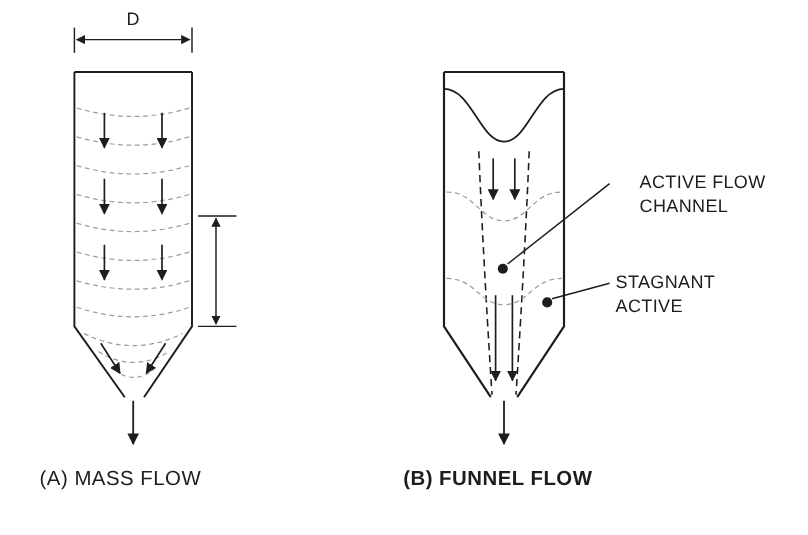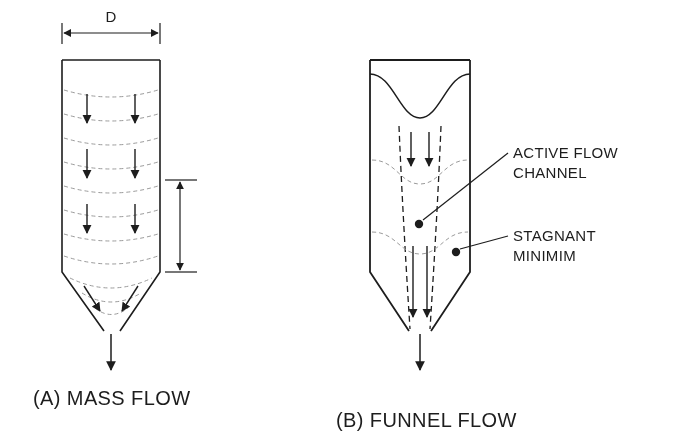--- a/index.html
+++ b/index.html
@@ -7,21 +7,21 @@
   .canvas {
     position:relative; width:673px; height:446px;
     background:#ffffff; overflow:hidden;
   }
   .canvas svg { position:absolute; left:0; top:0; }
   .txt {
     position:absolute; color:#1d1d1d; font-size:15px; line-height:21px;
     white-space:pre-line; letter-spacing:.3px;
   }
   .dim-label { font-size:15px; }
-  .caption { font-size:20px; letter-spacing:.4px; }
+  .caption { font-size:17px; letter-spacing:.4px; }
 </style>
 </head>
 <body>
 
 <div class="canvas">
 
   <svg width="673" height="446" viewBox="0 0 673 446">
     <defs>
       <marker id="ah" viewBox="0 0 10 10" refX="9" refY="5" markerWidth="6.5" markerHeight="6.5" orient="auto-start-reverse">
         <path d="M0,0 L10,5 L0,10 z" fill="#1d1d1d"></path>
@@ -107,23 +107,23 @@
       <g stroke-width="1.2">
         <line x1="423" y1="220" x2="508" y2="153"></line>
         <line x1="460" y1="249" x2="508" y2="236"></line>
       </g>
     </g>
   </svg>
 
   <div class="txt dim-label" style="left:99px; top:6px; width:24px; text-align:center;">D</div>
 
 
-  <div class="txt" style="left:513px; top:143px; width:130px; line-height:20px;">ACTIVE FLOW
+  <div class="txt" style="left:533px; top:143px; width:130px; line-height:20px;">ACTIVE FLOW
 CHANNEL</div>
 
   <div class="txt" style="left:513px; top:226px; width:120px; line-height:20px;">STAGNANT
-MINIMIM</div>
+ACTIVE</div>
 
   <div class="txt caption" style="left:33px; top:388px;">(A) MASS FLOW</div>
 
-  <div class="txt caption" style="left:336px; top:410px;">(B) FUNNEL FLOW</div>
+  <div class="txt caption" style="left:336px; top:388px;font-weight:bold;">(B) FUNNEL FLOW</div>
 
 </div>
 
 </body></html>

